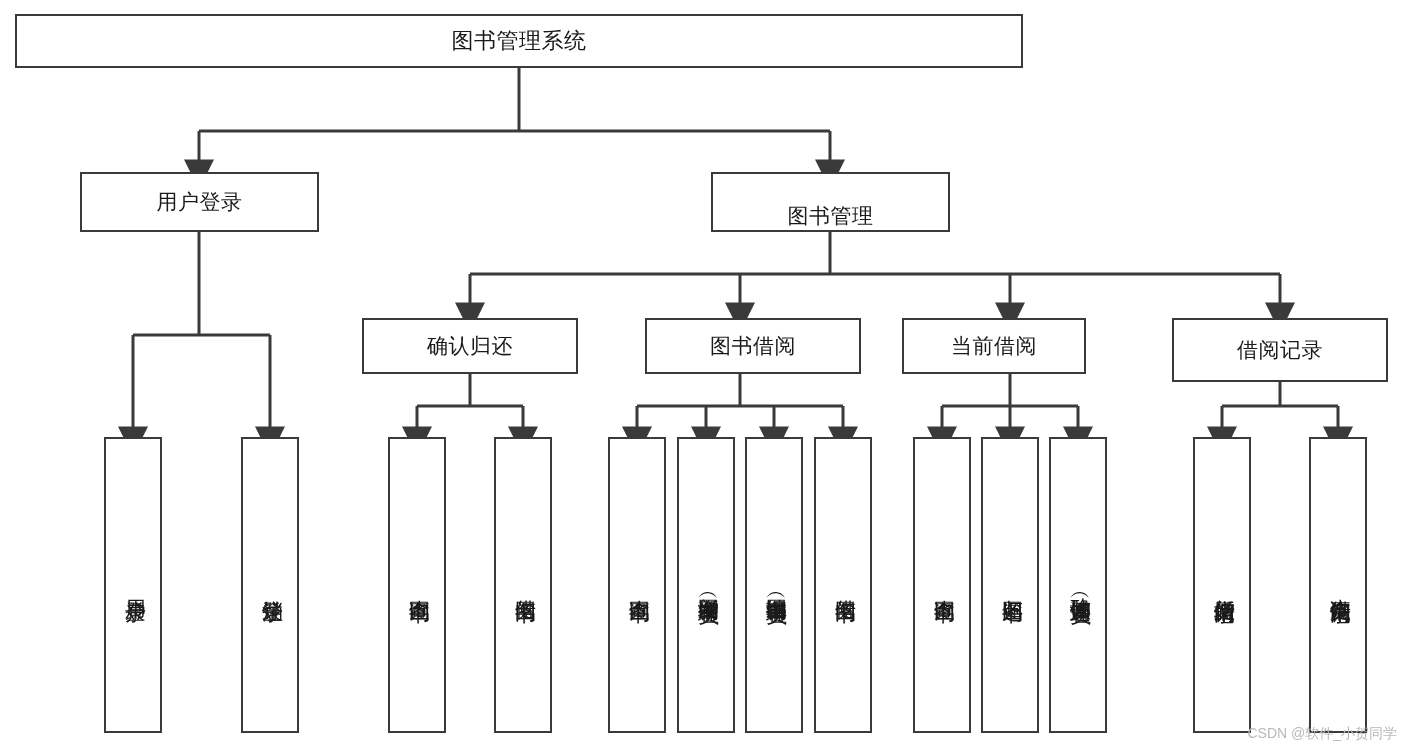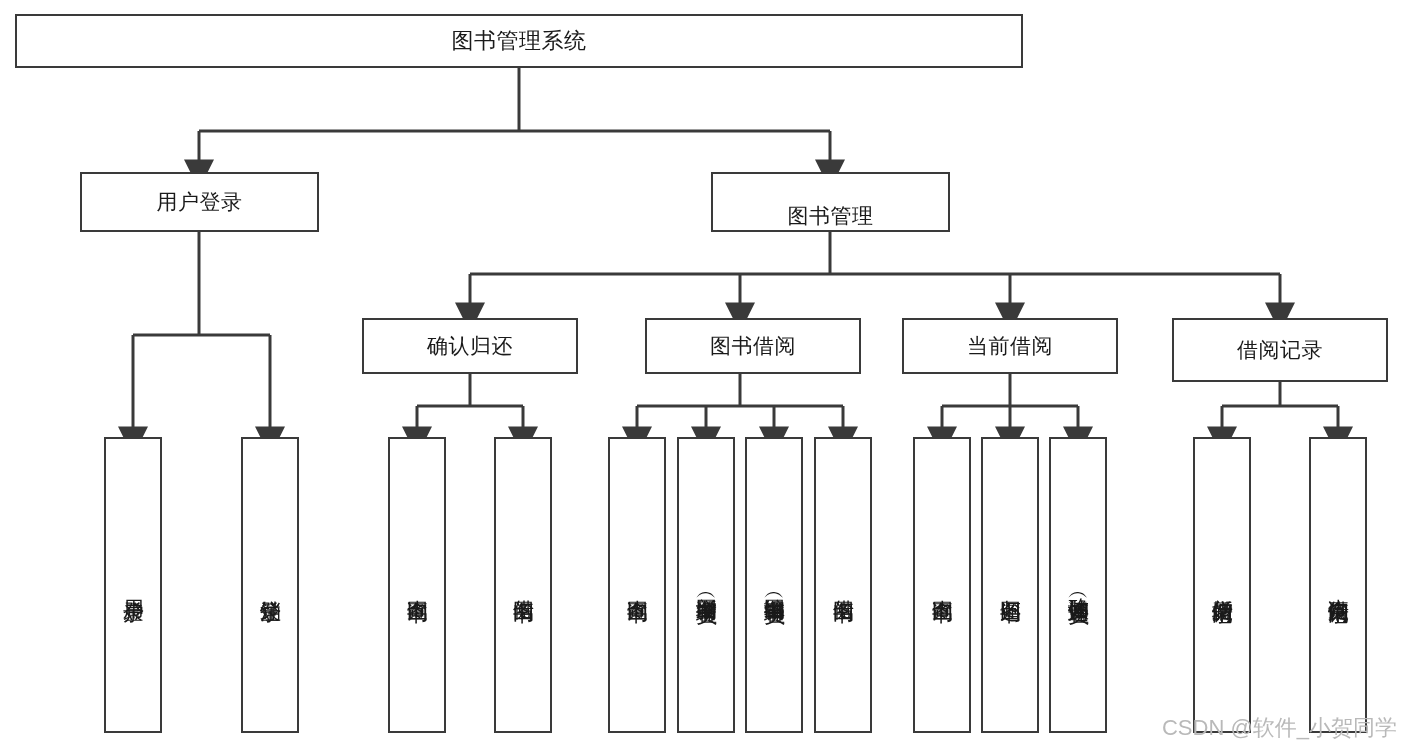--- a/index.html
+++ b/index.html
@@ -27,20 +27,21 @@
   }
   .node {
     position: absolute;
     box-sizing: border-box;
     background: #ffffff;
     border: 2px solid #3a3a3a;
     display: flex;
     align-items: center;
     justify-content: center;
     color: #1a1a1a;
+    font-family: Liberation Mono, monospace;
   }
   .node-h {
     font-size: 21px;
     letter-spacing: 0.5px;
     white-space: nowrap;
   }
   .node-root {
     font-size: 22px;
   }
   .node-v {
@@ -55,21 +56,21 @@
   }
   .node-v .vlabel {
     writing-mode: vertical-rl;
     text-orientation: upright;
     display: block;
   }
   .watermark {
     position: absolute;
     right: 8px;
     bottom: 4px;
-    font-size: 22px;
+    font-size: 14px;
     color: #b9b9b9;
     white-space: nowrap;
     user-select: none;
   }
 </style>
 </head>
 <body>
 
 <div id="canvas">
 
@@ -136,21 +137,21 @@
   </div>
 
   <div class="node node-h" style="left:362px; top:318px; width:216px; height:56px;">
     <span>确认归还</span>
   </div>
 
   <div class="node node-h" style="left:632px; top:318px; width:216px; height:56px;margin-left:13px;">
     <span>图书借阅</span>
   </div>
 
-  <div class="node node-h" style="left:902px; top:318px; width:216px; height:56px;">
+  <div class="node node-h" style="left:902px; top:318px; width:184px; height:56px;">
     <span>当前借阅</span>
   </div>
 
   <div class="node node-h" style="left:1172px; top:318px; width:216px; height:64px;">
     <span>借阅记录</span>
   </div>
 
   <div class="node node-v" style="left:104px; top:437px; width:58px; height:296px;">
     <span class="vlabel">用户登录</span>
   </div>

